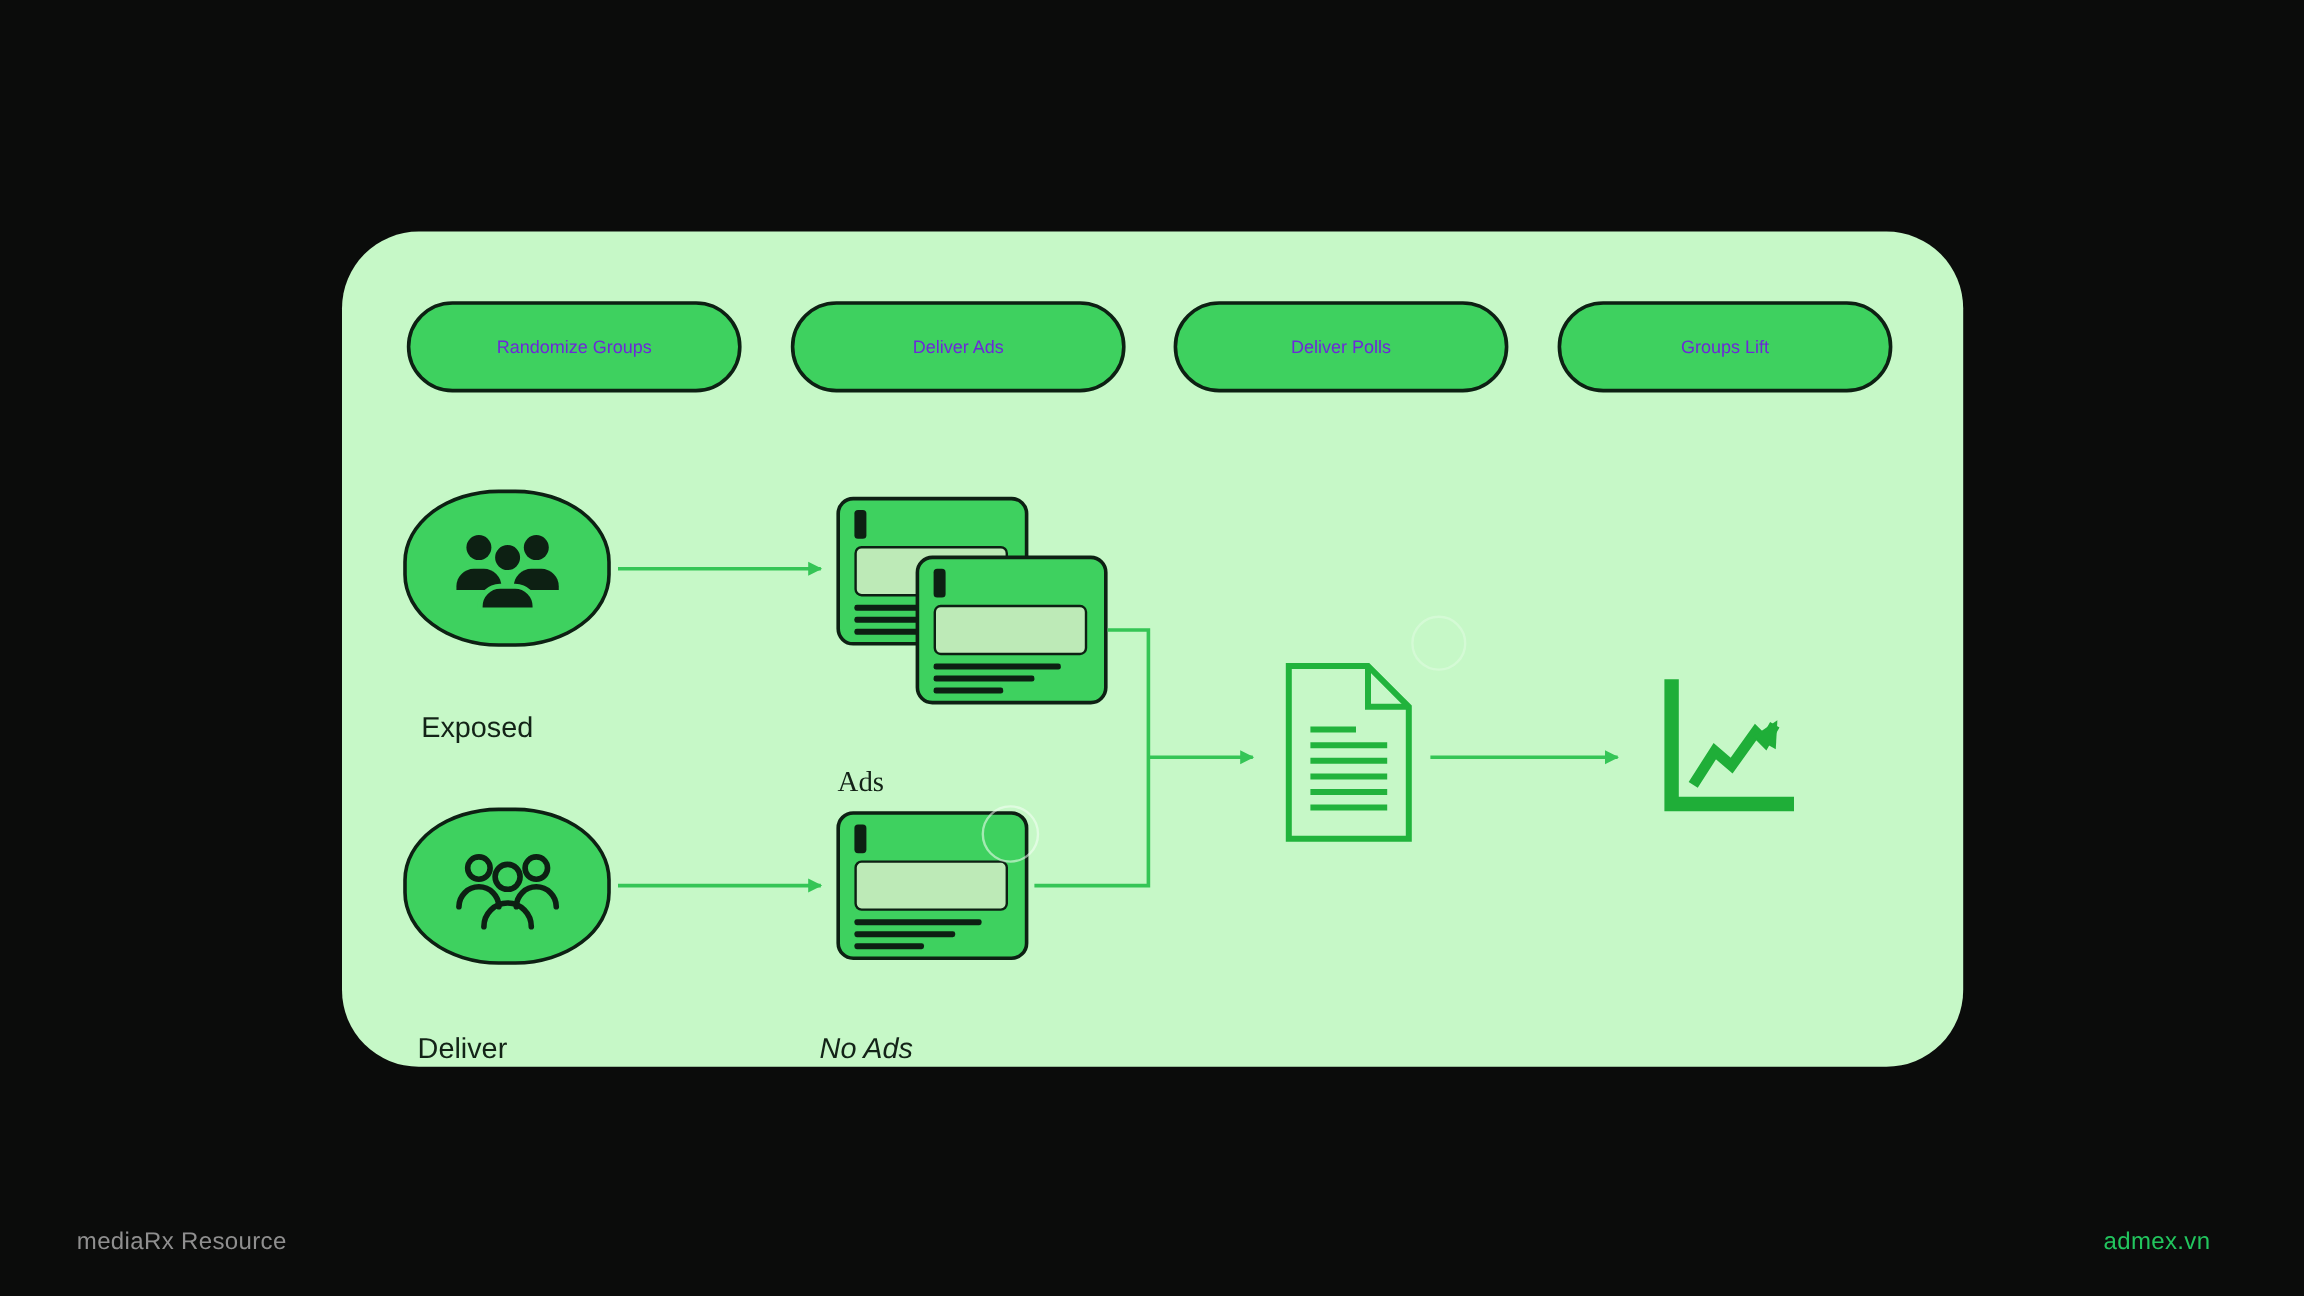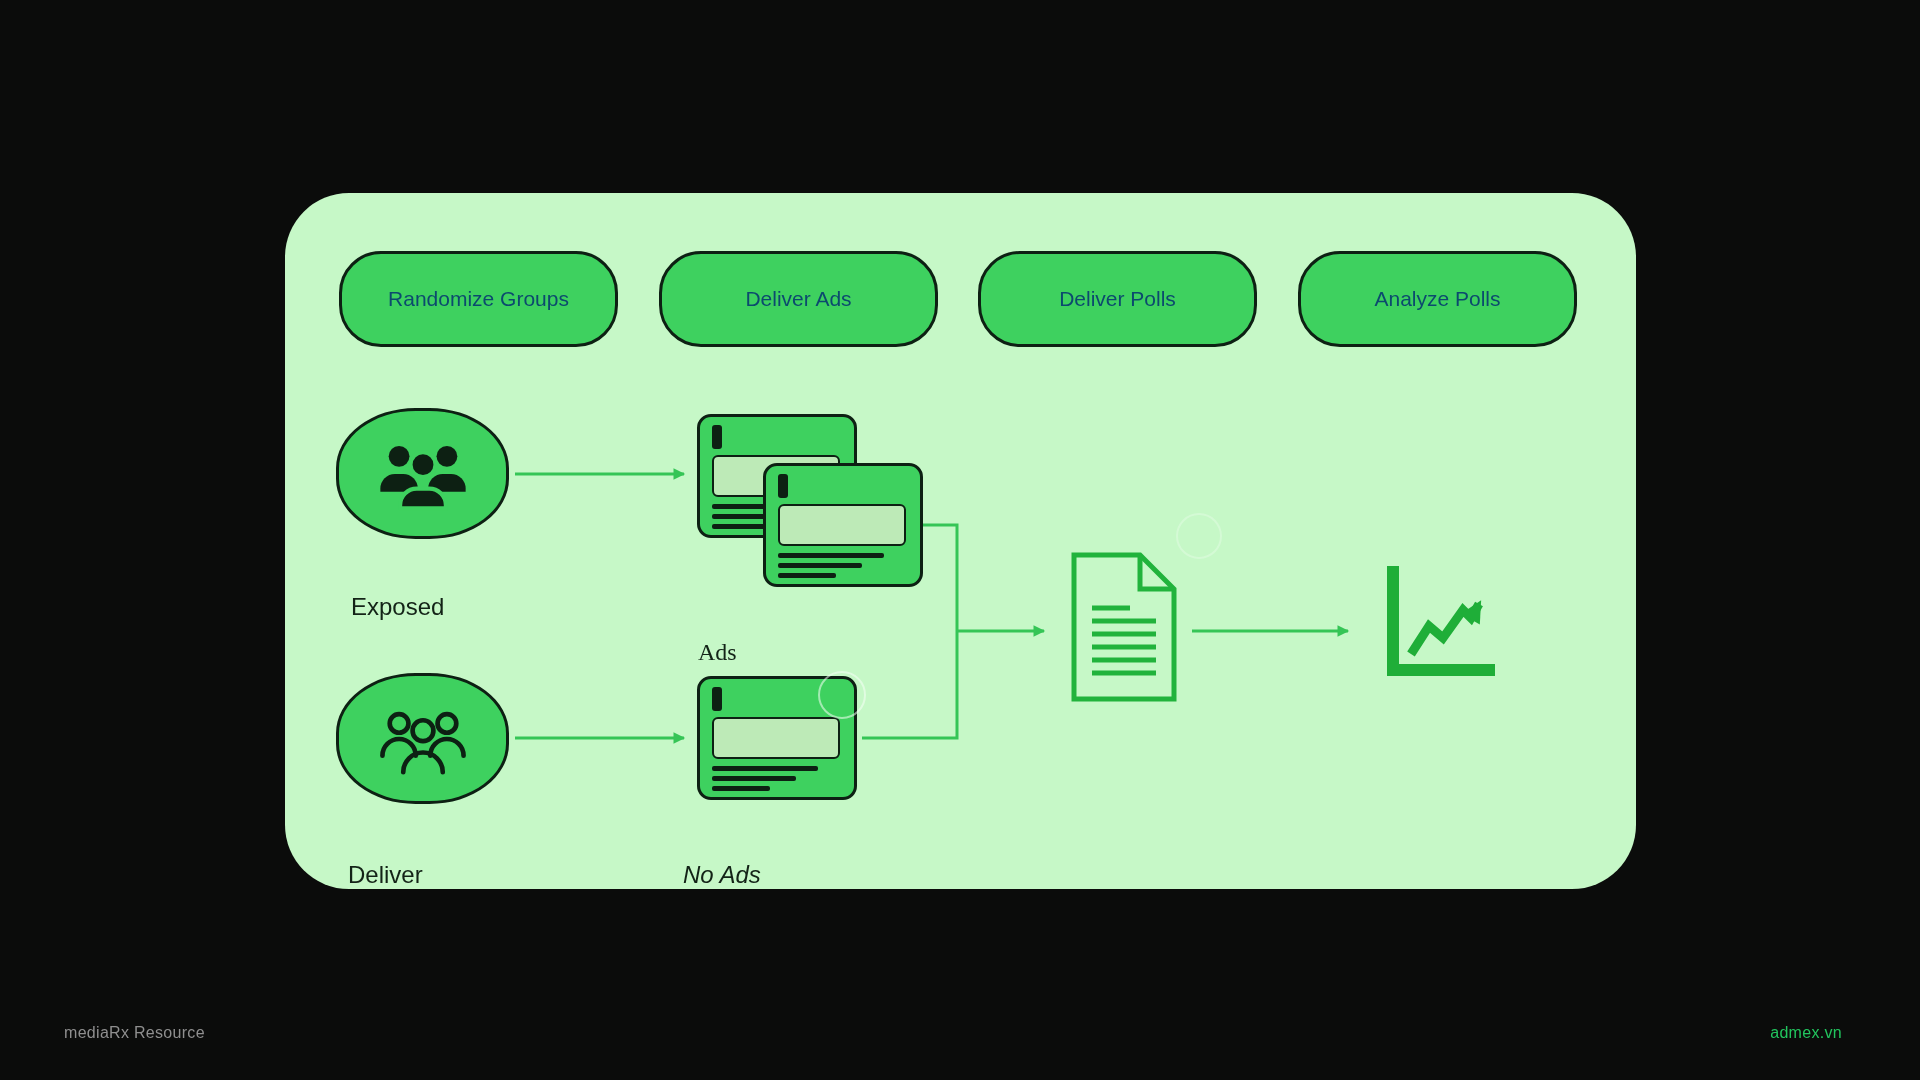--- a/index.html
+++ b/index.html
@@ -2,23 +2,23 @@
 <html><head>
 <meta charset="utf-8">
 <style>
   html,body{margin:0;padding:0;background:#0b0c0b;}
   .stage{position:relative;width:1920px;height:1080px;background:#0b0c0b;
          font-family:"Liberation Sans",sans-serif;overflow:hidden;}
 
   .panel{position:absolute;left:285px;top:193px;width:1351px;height:696px;
          background:#c6f8c7;border-radius:64px;}
 
-  .pill{position:absolute;top:58px;width:279px;height:96px;background:#3ed15f;
+  .pill{position:absolute;top:58px;width:279px;height:76px;background:#3ed15f;
         border:3px solid #0d2013;border-radius:42px;display:flex;align-items:center;
-        justify-content:center;font-size:21px;font-weight:500;color:#0c4a6e;box-sizing:border-box;}
+        justify-content:center;font-size:15px;font-weight:500;color:#6d28d9;box-sizing:border-box;}
   .pill-1{left:54px;} .pill-2{left:374px;} .pill-3{left:693px;} .pill-4{left:1013px;}
 
   .blob{position:absolute;left:51px;width:173px;height:131px;background:#3ed15f;
         border:3px solid #0d2013;border-radius:46%;display:flex;align-items:center;
         justify-content:center;box-sizing:border-box;}
   .blob-exposed{top:215px;} .blob-control{top:480px;}
   .blob svg{width:104px;height:82px;}
 
   .diagram-label{position:absolute;font-size:24px;font-weight:500;color:#13231六;
         color:#132317;white-space:nowrap;margin-top:32px;}
@@ -41,41 +41,41 @@
 
   .connectors{position:absolute;left:0;top:0;width:1920px;height:1080px;pointer-events:none;z-index:3;}
 
   .doc-icon{position:absolute;left:1066px;top:550px;width:116px;height:154px;}
   .chart-icon{position:absolute;left:1377px;top:560px;width:124px;height:128px;}
 
   .deco-circle{position:absolute;border-radius:50%;border:2px solid rgba(245,255,246,.55);z-index:4;}
   .deco-1{left:818px;top:671px;width:44px;height:44px;}
   .deco-2{left:1176px;top:513px;width:42px;height:42px;border-color:rgba(245,255,246,.3);}
 
-  .footer-text{position:absolute;top:1024px;font-size:16px;color:#8f8f8f;letter-spacing:.3px;text-align:center;}
+  .footer-text{position:absolute;top:1024px;font-size:20px;color:#8f8f8f;letter-spacing:.3px;text-align:center;}
   .footer-left{left:64px;} .footer-right{right:78px;color:#22c55e;}
 </style>
 </head>
 <body>
 
 <div class="stage">
 
   <div class="panel">
 
     <div class="pill pill-1">
       <span>Randomize Groups</span>
     </div>
     <div class="pill pill-3">
       <span>Deliver Polls</span>
     </div>
     <div class="pill pill-2">
       <span>Deliver Ads</span>
     </div>
     <div class="pill pill-4">
-      <span>Analyze Polls</span>
+      <span>Groups Lift</span>
     </div>
 
     <div class="blob blob-exposed">
       <svg viewBox="0 0 100 78">
         <g fill="#0d2013">
           <circle cx="27" cy="22" r="10"></circle>
           <path d="M9 56 v-3 a14 14 0 0 1 14-14 h8 a14 14 0 0 1 14 14 v3 z"></path>
           <circle cx="73" cy="22" r="10"></circle>
           <path d="M55 56 v-3 a14 14 0 0 1 14-14 h8 a14 14 0 0 1 14 14 v3 z"></path>
         </g>

